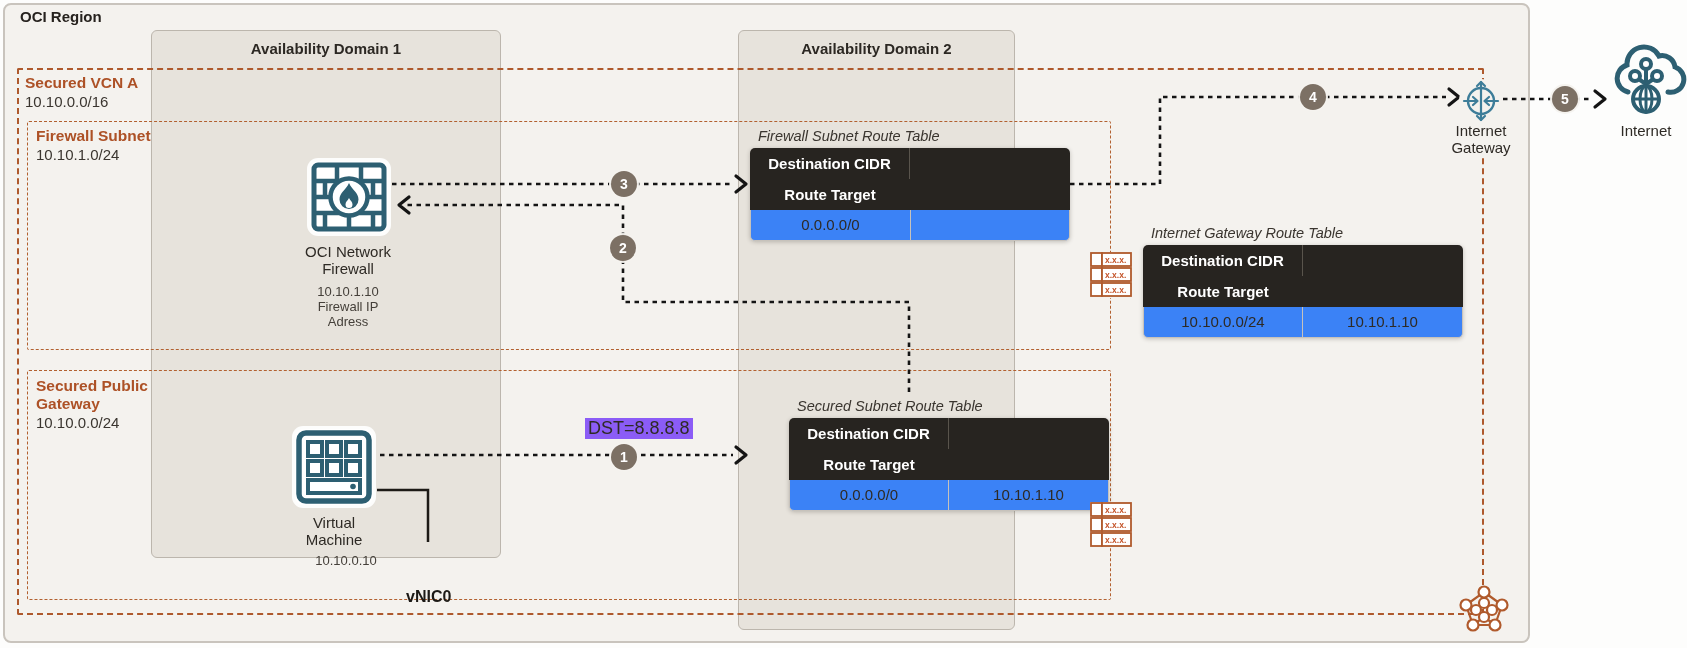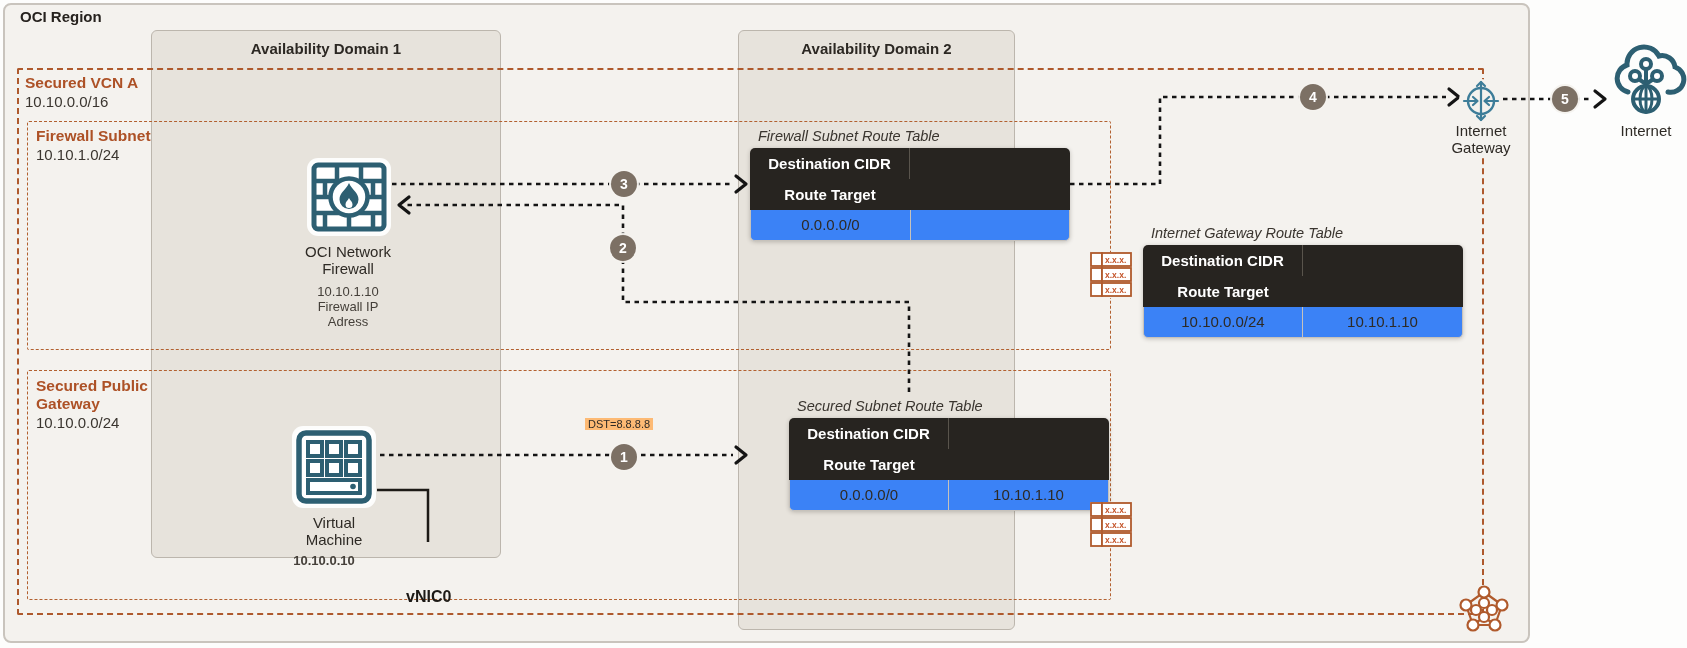--- a/index.html
+++ b/index.html
@@ -29,21 +29,21 @@
   .rt-row{display:flex;background:#3b82f6;border:1px solid #c7c2bb;border-top:none;border-radius:0 0 5px 5px;}
   .rt-cell{width:160px;height:30px;line-height:30px;text-align:center;font-size:15px;color:#2e2a25;}
   .rt-cell:first-child{border-right:1px solid #c7c2bb;}
   
   .node-label{text-align:center;font-size:15px;color:#2e2a25;line-height:17px;}
   .node-caption{text-align:center;font-size:13px;color:#45403a;line-height:15px;}
   .icon-halo{background:#ffffff;border-radius:8px;box-shadow:0 0 0 3px rgba(255,255,255,.9);}
   .badge{width:26px;height:26px;border-radius:50%;background:#7c7064;color:#fff;
          font-weight:bold;font-size:14px;line-height:26px;text-align:center;
          box-shadow:0 0 0 2px rgba(244,242,238,.95);}
-  .dst-label{font-size:11px;color:#2e2a25;background:#fdba74;padding:0 3px;}
+  .dst-label{font-size:18px;color:#2e2a25;background:#8b5cf6;padding:0 3px;}
   .vnic-label{font-size:16px;font-weight:bold;color:#1d1a16;margin-top:40px;}
   svg{display:block;}
 </style>
 </head>
 <body>
 
 <div id="canvas">
 
   <div class="abs region" style="left:3px;top:3px;width:1527px;height:640px;"></div>
   <div class="abs region-label" style="left:20px;top:8px;">OCI Region</div>
@@ -171,21 +171,21 @@
         <rect x="51" y="13" width="14" height="14"></rect>
         <rect x="13" y="32" width="14" height="14"></rect>
         <rect x="32" y="32" width="14" height="14"></rect>
         <rect x="51" y="32" width="14" height="14"></rect>
         <rect x="13" y="51" width="52" height="13"></rect>
       </g>
       <circle cx="58" cy="57.5" r="2.8" fill="#2d5f72"></circle>
     </svg>
   </div>
   <div class="abs node-label" style="left:294px;top:514px;width:80px;">Virtual Machine</div>
-  <div class="abs node-caption" style="left:284px;top:553px;width:80px;font-weight:bold;">10.10.0.10</div>
+  <div class="abs node-caption" style="left:306px;top:553px;width:80px;">10.10.0.10</div>
   <div class="abs vnic-label" style="left:406px;top:548px;">vNIC0</div>
 
   <div class="abs" style="left:1459px;top:79px;width:44px;height:44px;background:#f4f2ee;border-radius:50%;">
     <svg width="44" height="44" viewBox="0 0 44 44">
       <circle cx="22" cy="22" r="13" fill="#f4f2ee" stroke="#3d7d99" stroke-width="2.4"></circle>
       <g stroke="#3d7d99" stroke-width="2.2" fill="none" stroke-linecap="round" stroke-linejoin="round">
         <line x1="22" y1="3" x2="22" y2="41"></line>
         <path d="M 18 7 L 22 3 L 26 7"></path>
         <path d="M 18 37 L 22 41 L 26 37"></path>
         <line x1="5" y1="22" x2="18" y2="22"></line>

